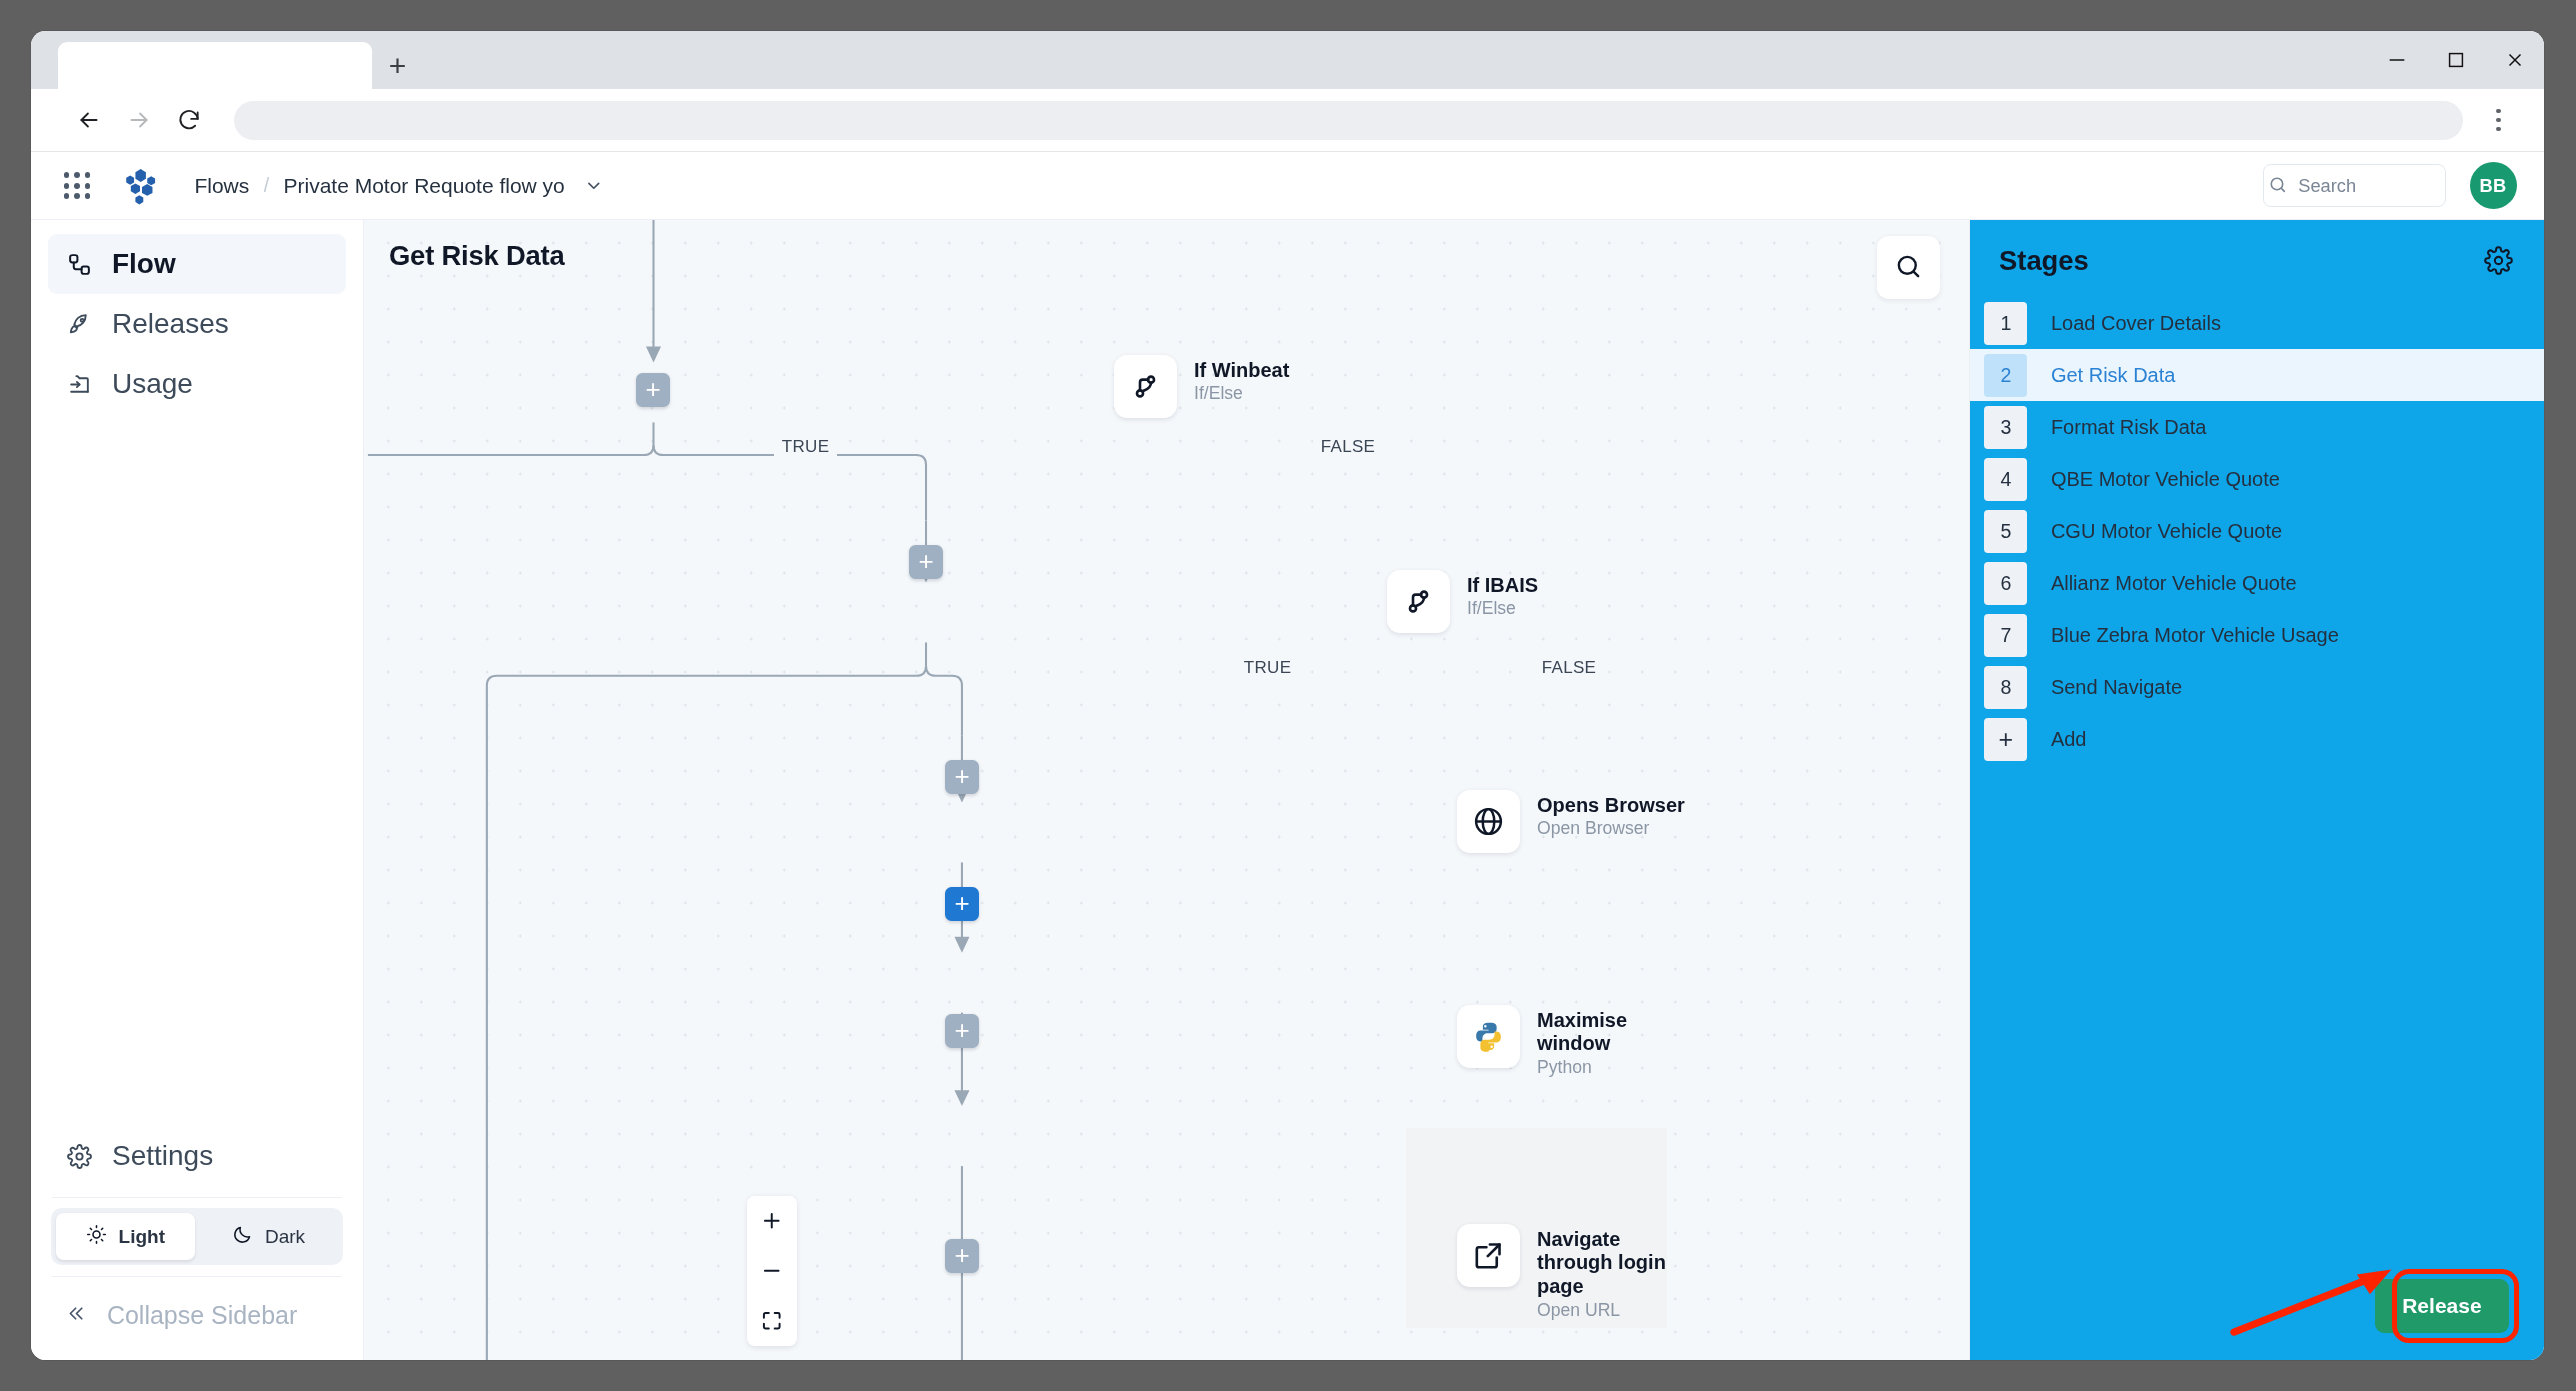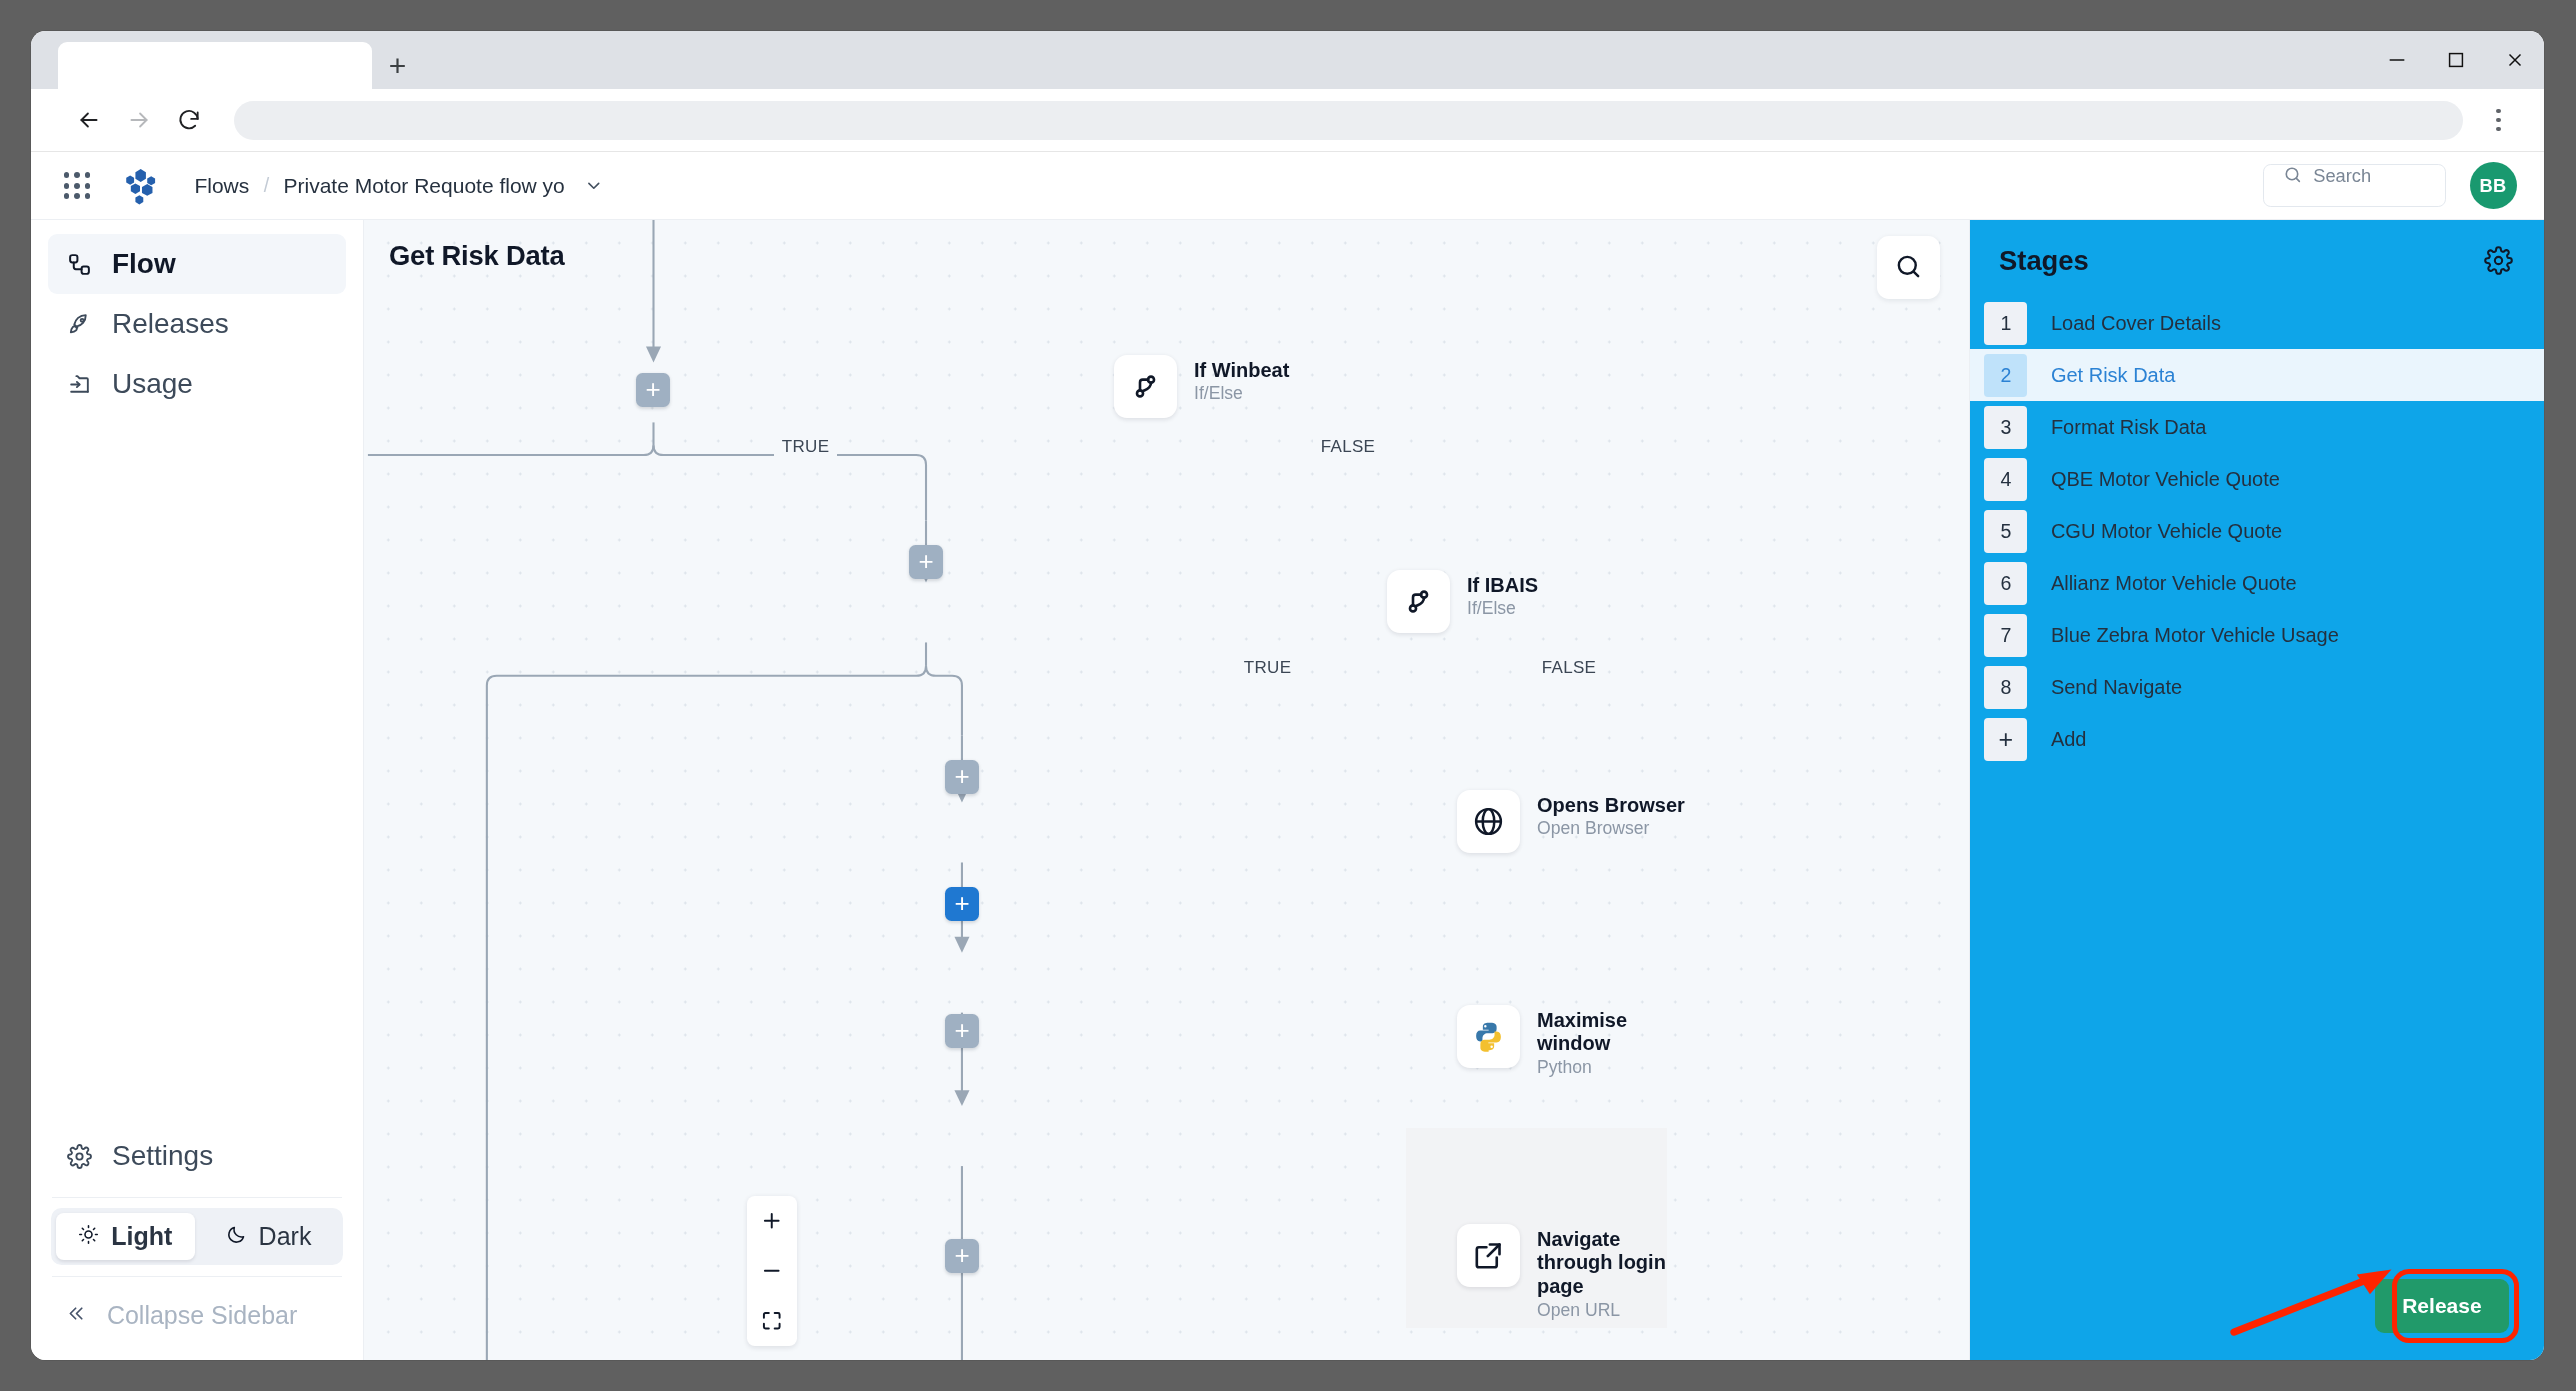--- a/index.html
+++ b/index.html
@@ -81,22 +81,22 @@
   .breadcrumb { margin-left: 31px; display:flex; align-items:center; gap: 14.4px; }
   .bc-link { font-size: 21px; color: #26313f; }
   .bc-sep { font-size: 19.6px; color: #c3cbd5; }
   .bc-cur { font-size: 21px; color: #26313f; }
   .bc-caret { margin-left: 5.2px; color:#43505f; display:flex; align-items:center; }
 
   .headright { margin-left: auto; display:flex; align-items:center; gap: 23.5px; }
   .searchbox {
     width: 183px; height: 43px;
     border: 1.3px solid #e3e8ee; border-radius: 7.8px;
-    display:flex; align-items:flex-start; gap: 10.5px;
-    padding: 0 19px;
+    display:flex; align-items:center; gap: 10.5px;
+    padding: 0 4px;
   }
   .searchbox .ph { font-size: 18.3px; color: #7a8695; }
   .avatar {
     width: 47px; height: 47px; border-radius: 50%;
     background: #19996f;
     color:#fff; font-size: 18.3px; font-weight: 600;
     display:flex; align-items:center; justify-content:center;
     letter-spacing: 0.3px;
   }
 
@@ -128,21 +128,21 @@
   .themetoggle {
     margin: 3.9px 2.6px 0 2.6px;
     background:#eef1f6;
     border-radius: 10.5px;
     padding: 5.2px;
     display:flex; gap: 3.9px;
   }
   .tt {
     flex:1; height: 47px; border-radius: 7.8px;
     display:flex; align-items:center; justify-content:center; gap: 11.8px;
-    font-size: 25px; color:#2a3442; font-weight:600;
+    font-size: 19px; color:#2a3442; font-weight:600;
   }
   .tt.sel { background:#fff; box-shadow: 0 1.3px 3.3px rgba(16,24,40,.10); }
   .tt.un { font-weight:500; }
   .collapse {
     height: 56px; display:flex; align-items:center; gap: 19.6px;
     padding-left: 18.3px; font-size: 25px; color:#a9b4c2;
   }
 
   
   #canvaswrap { flex:1; position:relative; overflow:hidden; background:#f5f8fb; }

